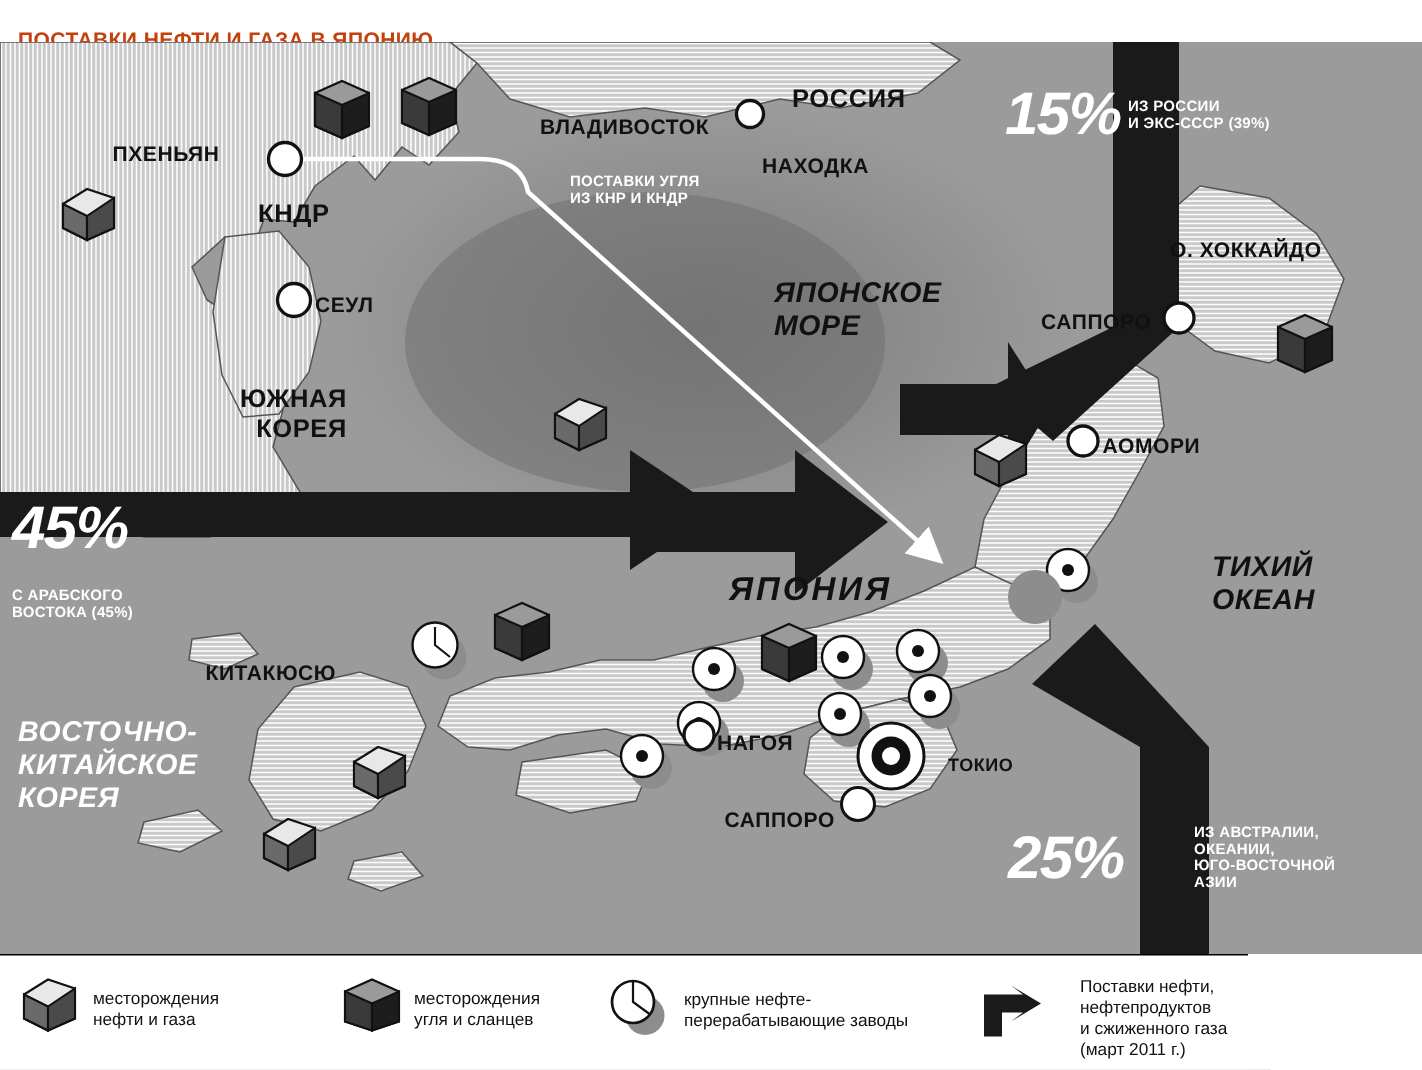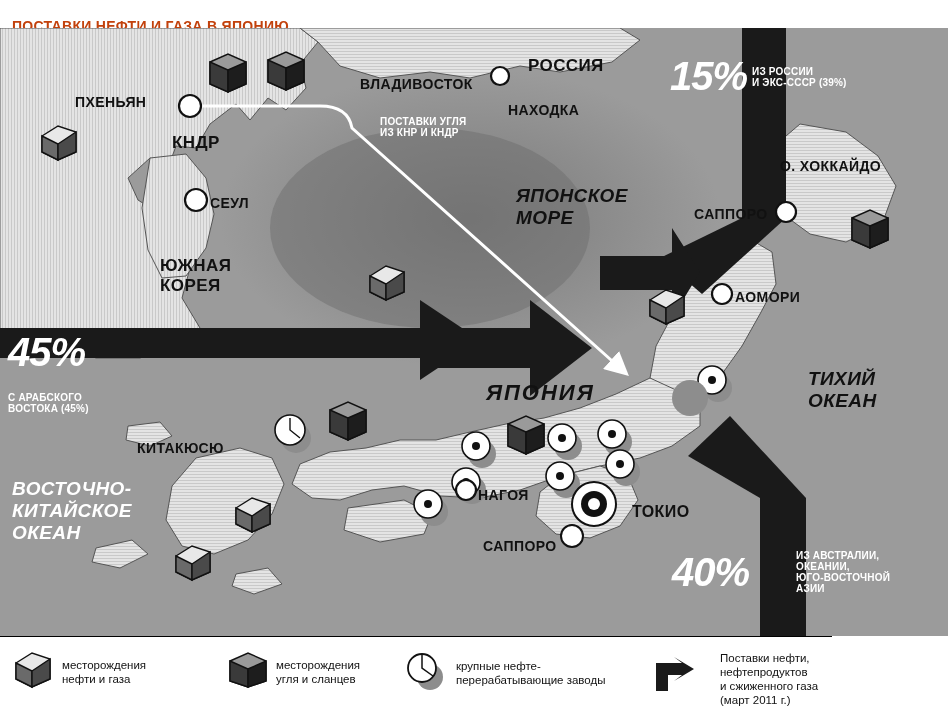--- a/index.html
+++ b/index.html
@@ -45,22 +45,22 @@
   }
   
   .lbl {
     position: absolute;
     color: #111;
     white-space: nowrap;
     font-weight: bold;
     letter-spacing: 0.4px;
   }
   .lbl.city   { font-size: 14px; }
-  .lbl.bigcity{ font-size: 16px; }
-  .lbl.country{ font-size: 17px; }
+  .lbl.bigcity{ font-size: 12px; }
+  .lbl.country{ font-size: 17px; text-align: right; }
   .lbl.sea    { font-size: 19px; font-style: italic; }
   .lbl.small  { font-size: 10px; font-weight: bold; letter-spacing: .2px; }
   .lbl.white  { color: #ffffff; }
   .lbl.japan  { font-size: 22px; font-style: italic; letter-spacing: 2px; }
   .lbl.multi  { white-space: pre; }
   .pct {
     position: absolute;
     color: #ffffff;
     font-size: 40px;
     font-weight: bold;
@@ -295,21 +295,21 @@
 
       <circle cx="690" cy="370" r="18" fill="#8d8d8d"></circle>
     </svg>
 
     <div class="lbl sea multi" style="left:516px; top:157px;">ЯПОНСКОЕ
 МОРЕ</div>
     <div class="lbl sea multi" style="left:808px; top:340px;">ТИХИЙ
 ОКЕАН</div>
     <div class="lbl sea multi white" style="left:12px; top:450px;">ВОСТОЧНО-
 КИТАЙСКОЕ
-ОКЕАН</div>
+КОРЕЯ</div>
 
     <div class="lbl country" style="left:528px; top:28px;">РОССИЯ</div>
     <div class="lbl country" style="left:172px; top:105px;">КНДР</div>
     <div class="lbl country multi" style="left:160px; top:228px;">ЮЖНАЯ
 КОРЕЯ</div>
     <div class="lbl city" style="left:780px; top:130px;">О. ХОККАЙДО</div>
 
     <div class="lbl japan" style="left:486px; top:352px;">ЯПОНИЯ</div>
 
     <div class="lbl city" style="left:75px; top:66px;">ПХЕНЬЯН</div>
@@ -327,21 +327,21 @@
 ИЗ КНР И КНДР</div>
 
     <div class="pct" style="left:670px; top:26px;text-align:right;">15%</div>
     <div class="lbl small multi white" style="left:752px; top:38px;">ИЗ РОССИИ
 И ЭКС-СССР (39%)</div>
 
     <div class="pct" style="left:8px; top:302px;">45%</div>
     <div class="lbl small multi white" style="left:8px; top:364px;">С АРАБСКОГО
 ВОСТОКА (45%)</div>
 
-    <div class="pct" style="left:672px; top:522px;">40%</div>
+    <div class="pct" style="left:672px; top:522px;">25%</div>
     <div class="lbl small multi white" style="left:796px; top:522px;">ИЗ АВСТРАЛИИ,
 ОКЕАНИИ,
 ЮГО-ВОСТОЧНОЙ
 АЗИИ</div>
   </div>
 
   <div class="legend">
 
     <div class="legend-item" style="left:14px;">
       <span>

